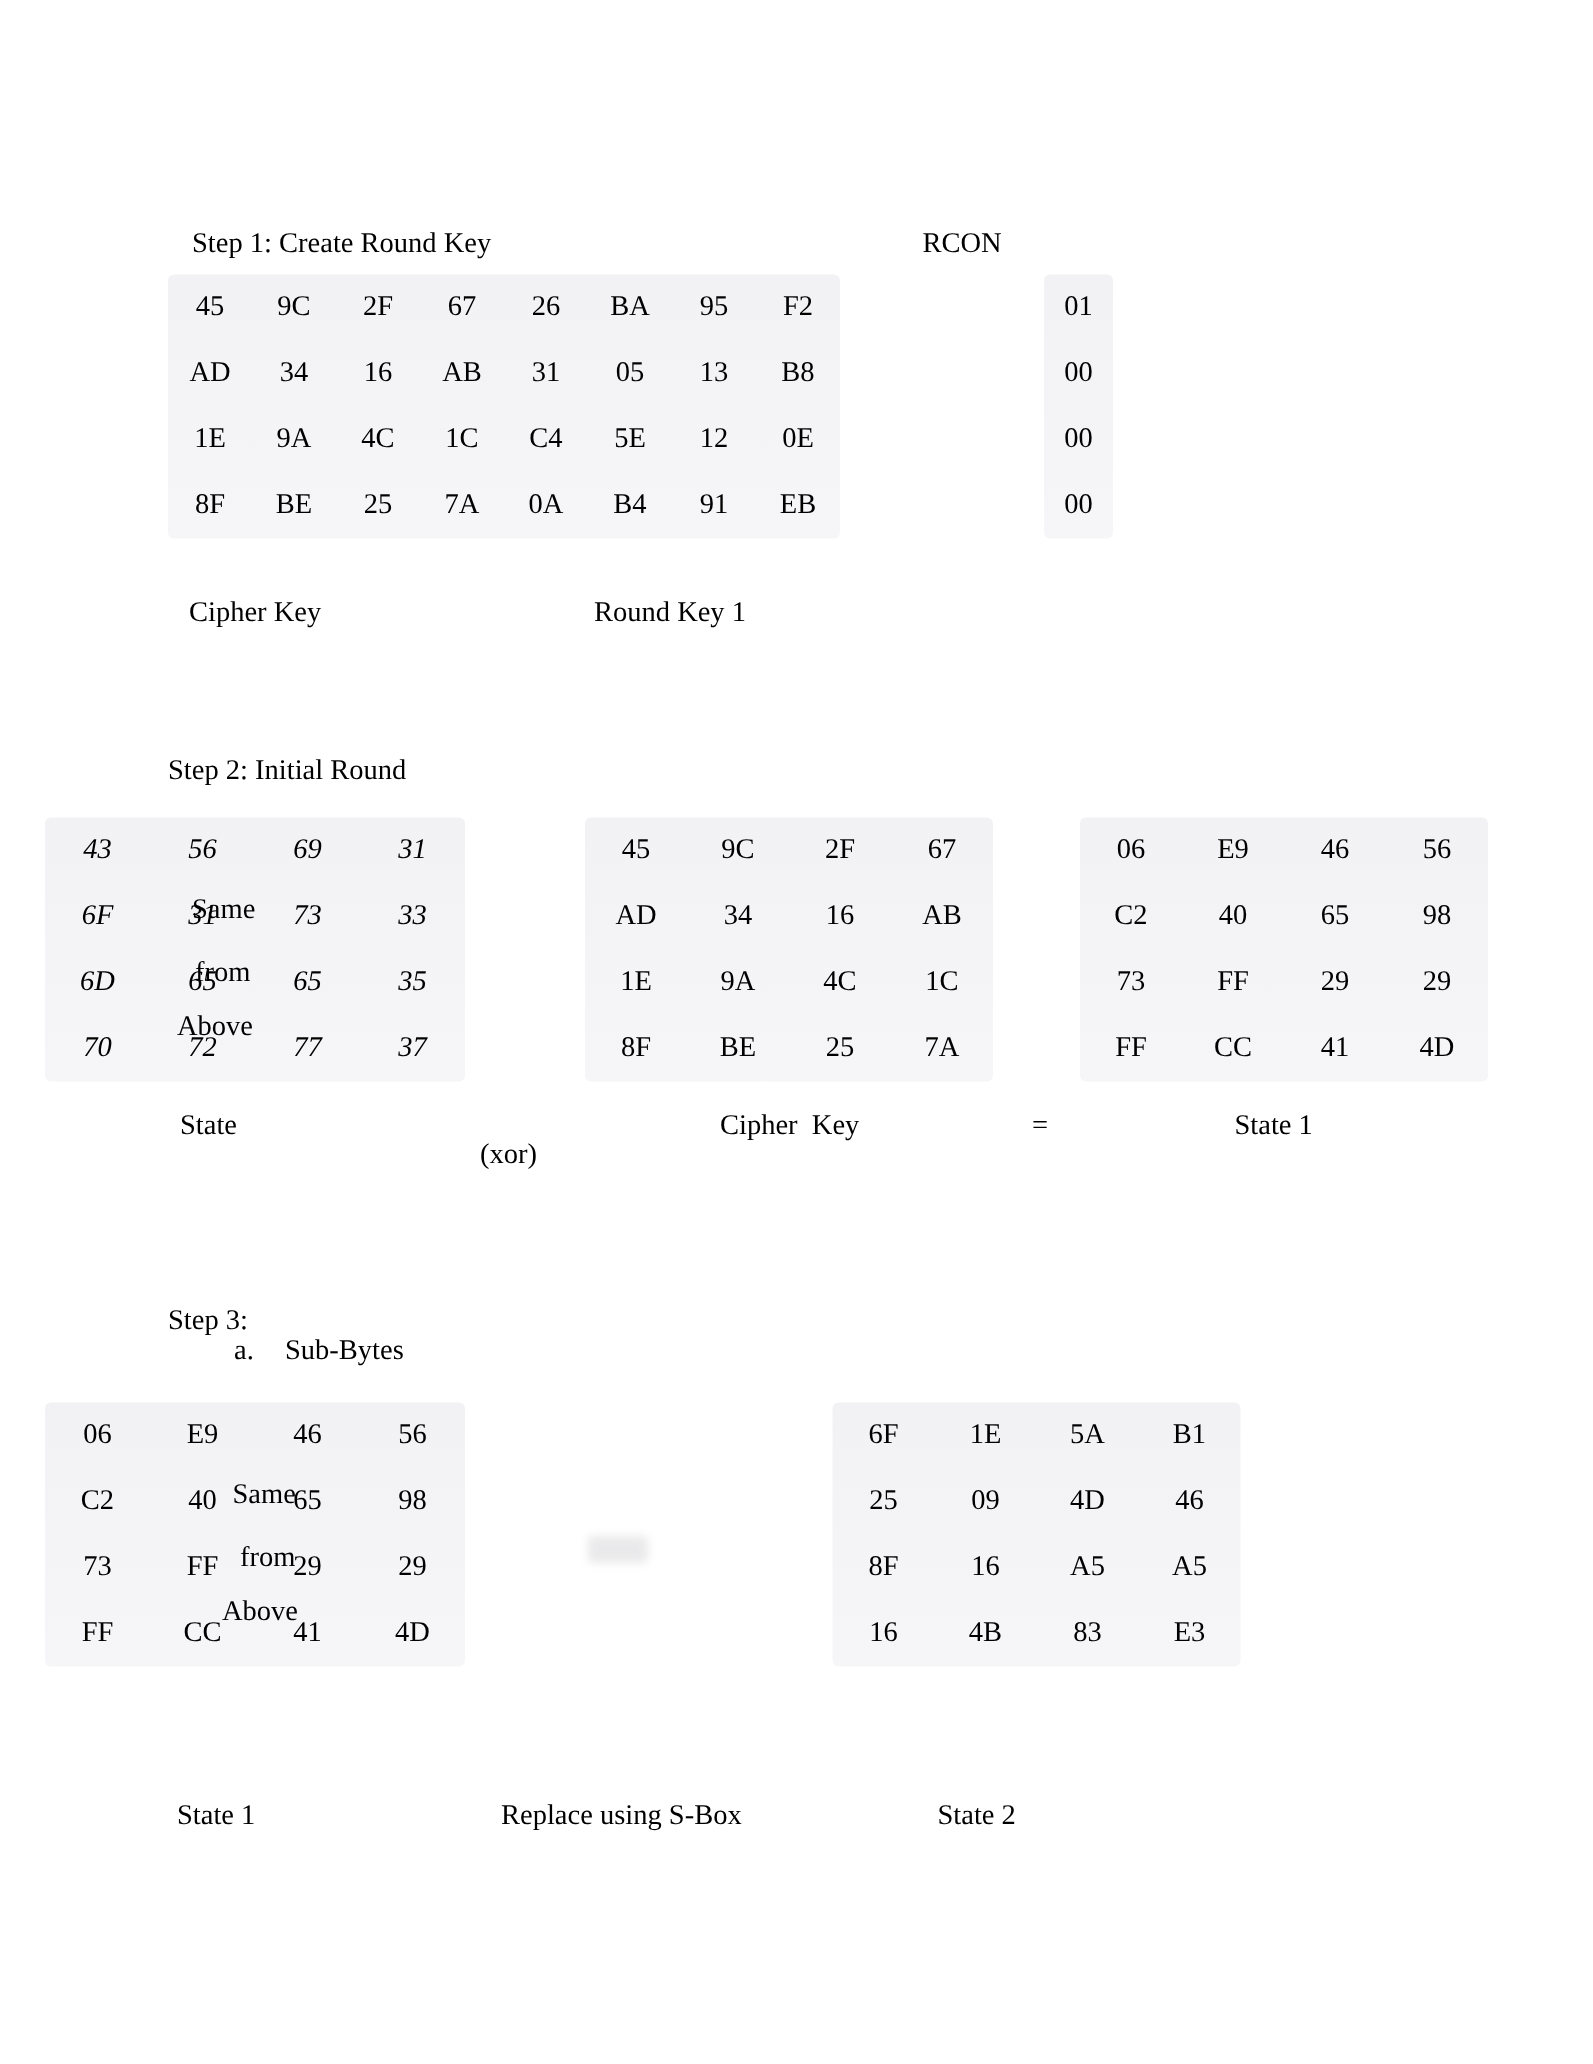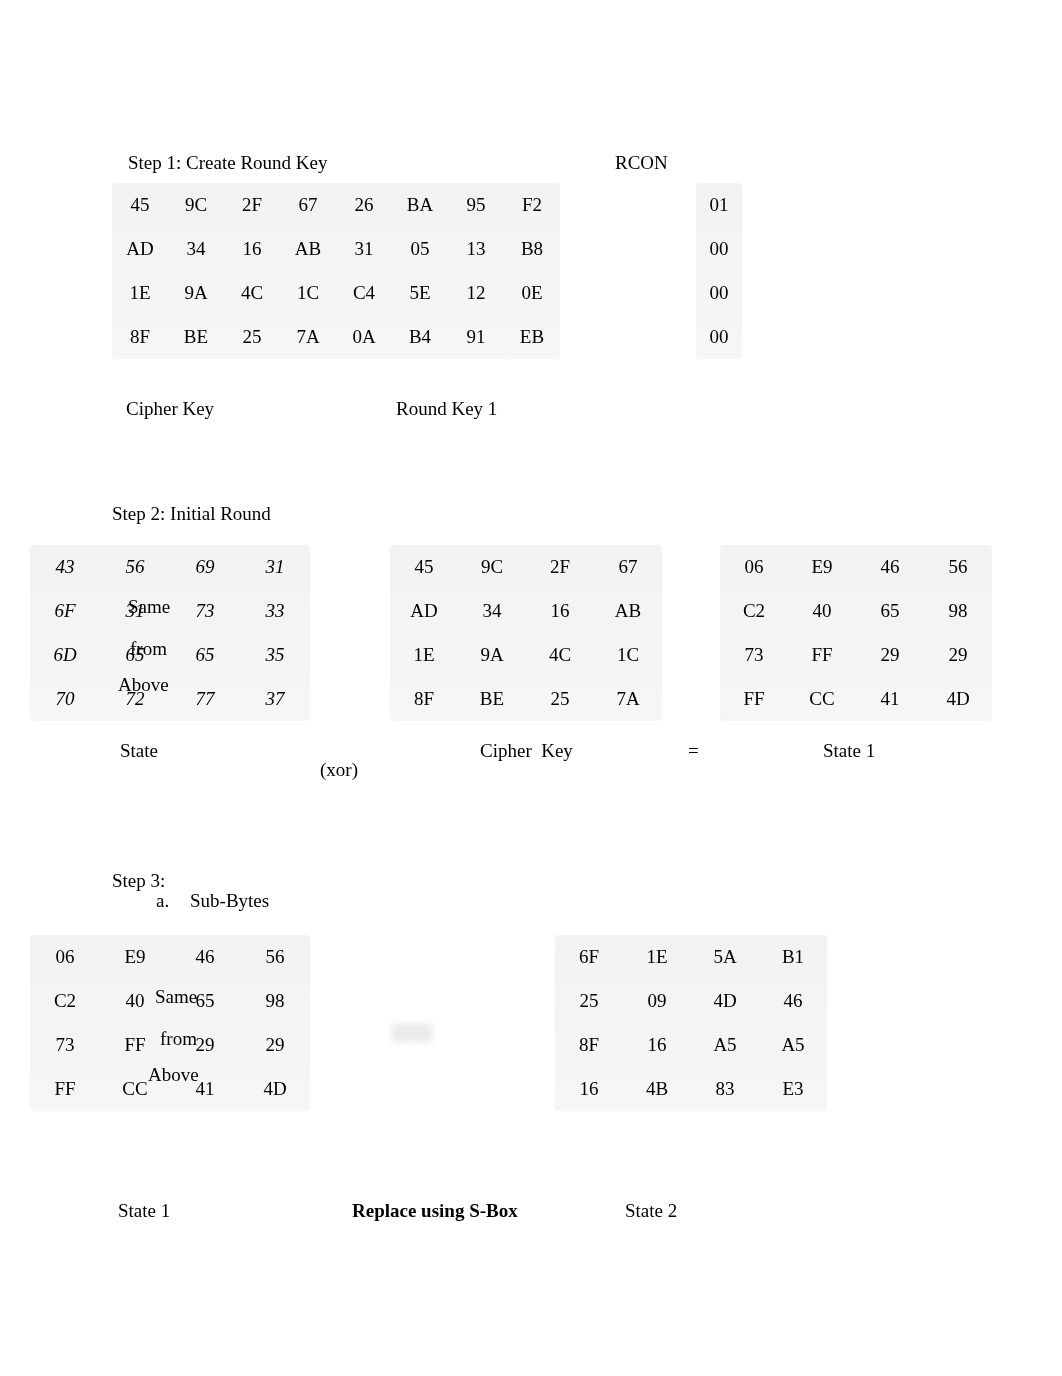--- a/index.html
+++ b/index.html
@@ -246,14 +246,14 @@
     <div class="cell">16</div>
     <div class="cell">A5</div>
     <div class="cell">A5</div>
     <div class="cell">16</div>
     <div class="cell">4B</div>
     <div class="cell">83</div>
     <div class="cell">E3</div>
   </div>
 
 <div class="label" style="left:118px; top:1200px;">State 1</div>
-<div class="label" style="left:352px; top:1200px;font-weight:bold;">Replace using S-Box</div>
+<div class="label" style="left:334px; top:1200px;">Replace using S-Box</div>
 <div class="label" style="left:625px; top:1200px;">State 2</div>
 
 </body></html>

